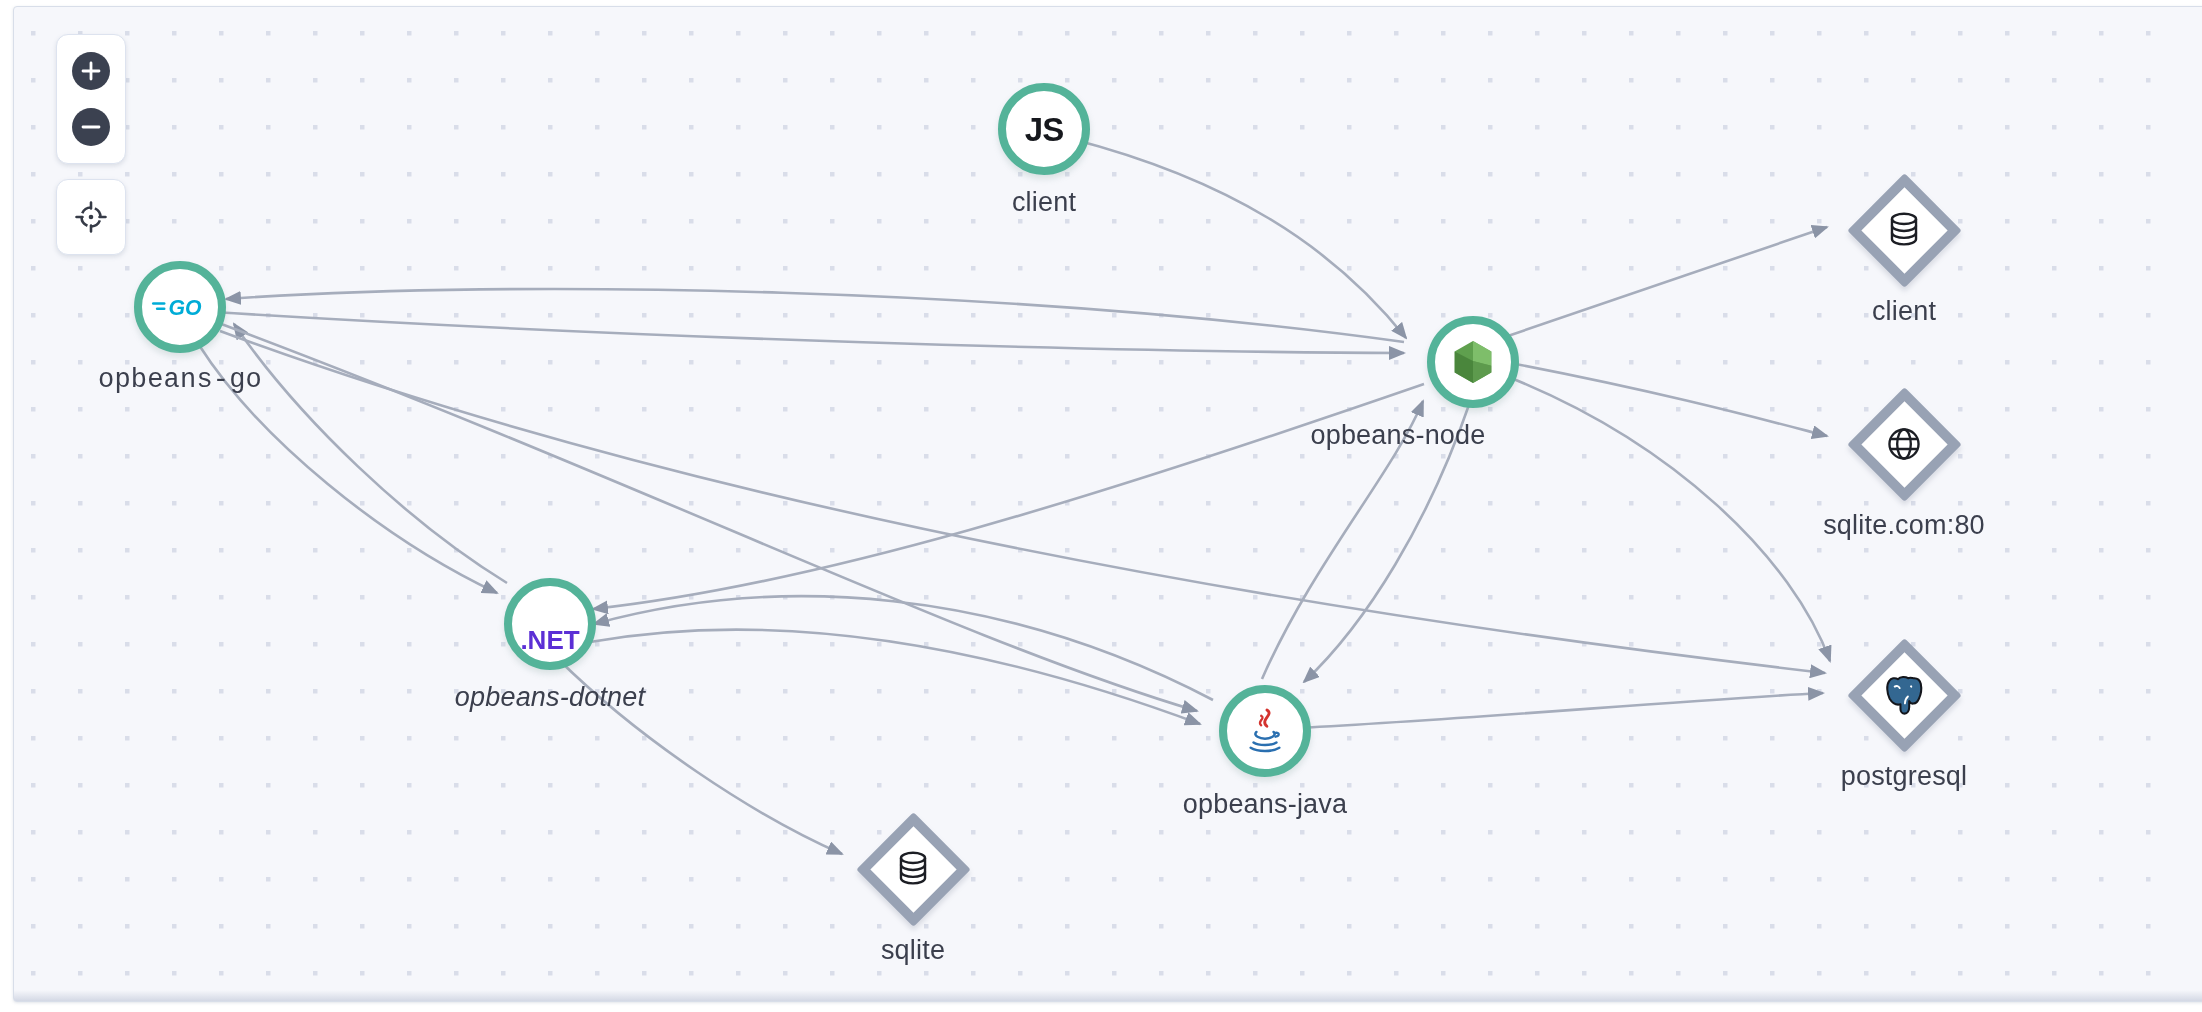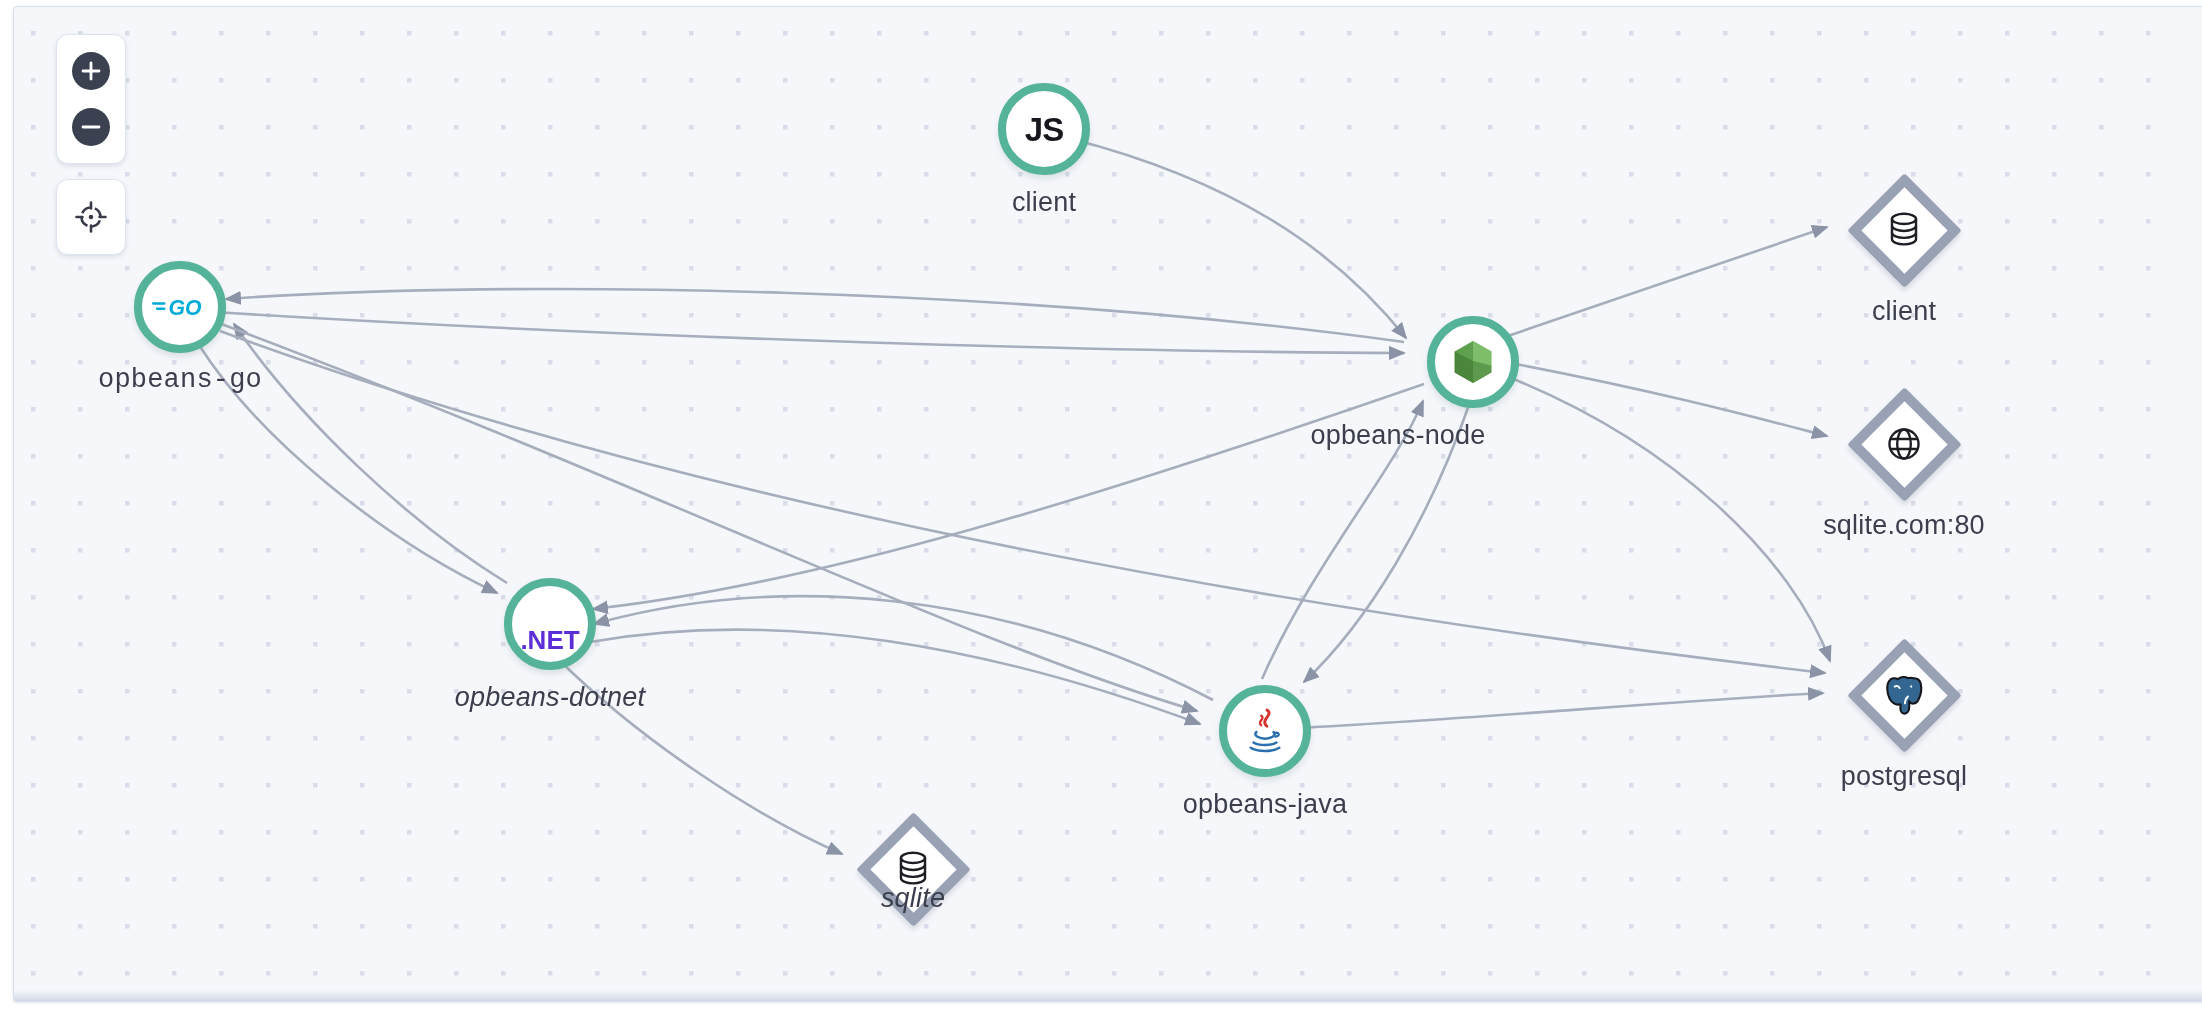--- a/index.html
+++ b/index.html
@@ -154,21 +154,21 @@
         <div class="dep-diamond" style="margin:16.5px"></div>
         <div class="dep-icon">
           <svg width="37" height="40" viewBox="0 0 40 42" fill="none" stroke="#1c1e24" stroke-width="2.6">
             <ellipse cx="20" cy="9" rx="13" ry="5.5"></ellipse>
             <path d="M7 9 v22 c0 3 6 5.5 13 5.5 s13 -2.5 13 -5.5 v-22"></path>
             <path d="M7 16.5 c0 3 6 5.5 13 5.5 s13 -2.5 13 -5.5"></path>
             <path d="M7 24 c0 3 6 5.5 13 5.5 s13 -2.5 13 -5.5"></path>
           </svg>
         </div>
       </div>
-      <div class="node-label" style="left: 899px; top: 876px; font-style: italic;">sqlite</div>
+      <div class="node-label" style="left: 899px; top: 928px;">sqlite</div>
     </div>
 
   <div class="ctl-panel ctl-zoom">
     <button class="zoom-btn" title="">
       <svg width="38" height="38" viewBox="0 0 38 38">
         <path d="M19 11v16 M11 19h16" stroke="#ffffff" stroke-width="2.8" stroke-linecap="round" fill="none"></path>
       </svg>
     </button>
     <button class="zoom-btn" title="">
       <svg width="38" height="38" viewBox="0 0 38 38">

